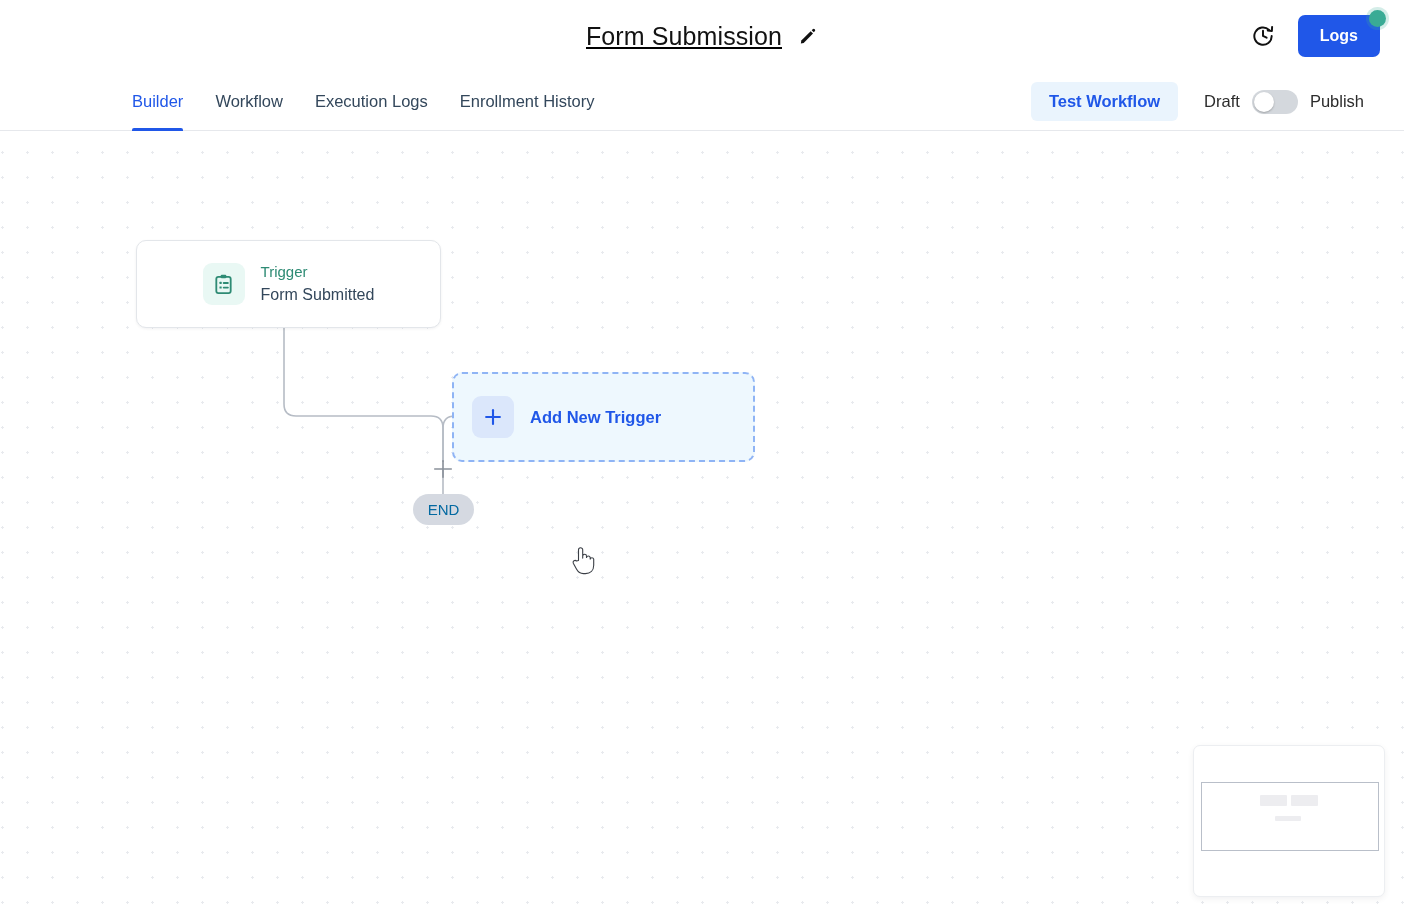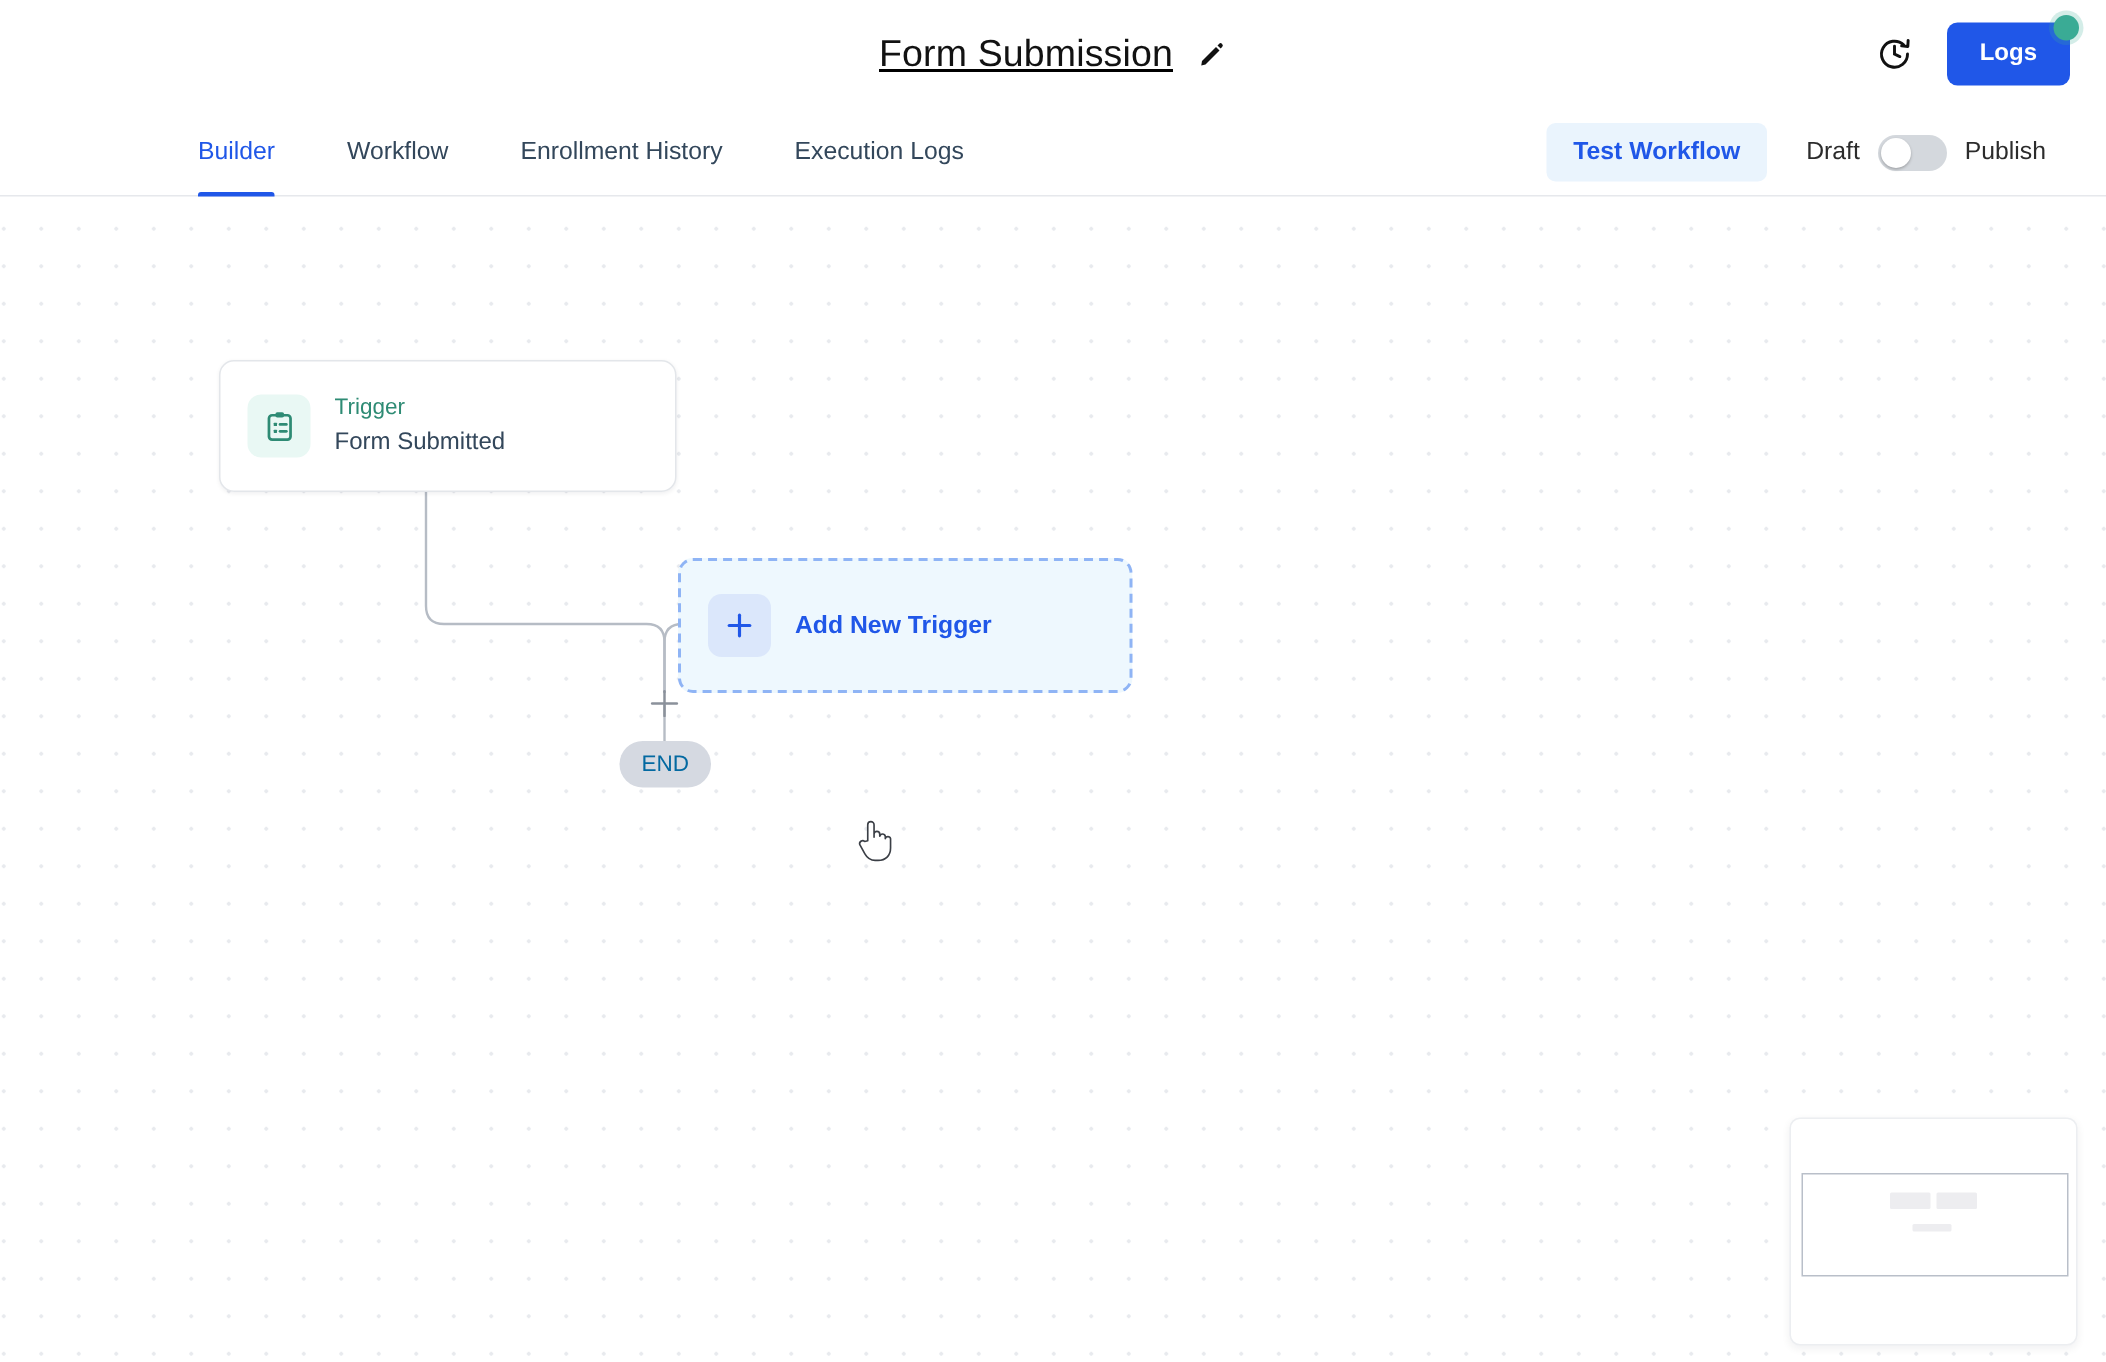--- a/index.html
+++ b/index.html
@@ -71,21 +71,21 @@
   
   .tabbar {
     position: relative;
     height: 59px;
     background: #ffffff;
     border-bottom: 1px solid #e6e8ec;
     display: flex;
     align-items: center;
     padding-left: 132px;
   }
-  .tabs { display: flex; align-items: center; gap: 48px; height: 59px; }
+  .tabs { display: flex; align-items: center; gap: 32px; height: 59px; }
   .tab {
     position: relative;
     font-size: 16.5px;
     color: #33475b;
     height: 59px;
     display: flex;
     align-items: center;
     cursor: pointer;
     white-space: nowrap;
   }
@@ -152,29 +152,30 @@
   .edges { position: absolute; left: 0; top: 0; width: 1404px; height: 776px; }
 
   .node {
     position: absolute;
     display: flex;
     align-items: center;
   }
 
   
   .trigger-card {
-    left: 146px; top: 108px;
+    left: 136px; top: 108px;
     width: 305px; height: 88px;
     background: #ffffff;
     border: 1px solid #e3e6ea;
     border-radius: 10px;
     box-shadow: 0 1px 3px rgba(16,24,40,0.06);
     padding: 0 18px;
     gap: 16px;
     cursor: pointer;
+    justify-content: center;
   }
   .icon-tile {
     width: 42px; height: 42px;
     border-radius: 9px;
     background: #e9f8f4;
     display: flex;
     align-items: center;
     justify-content: center;
     flex: none;
   }
@@ -290,22 +291,22 @@
         <button class="save-button">Logs</button>
         <span class="save-badge"></span>
       </div>
     </div>
   </div>
 
   <div class="tabbar">
     <div class="tabs">
       <div class="tab active">Builder</div>
       <div class="tab">Workflow</div>
+      <div class="tab">Execution Logs</div>
       <div class="tab">Enrollment History</div>
-      <div class="tab">Execution Logs</div>
     </div>
     <div class="tabbar-right">
       <button class="test-workflow">Test Workflow</button>
       <div class="publish-group">
         <span class="pg-label">Draft</span>
         <button class="toggle">
           <span class="knob"></span>
         </button>
         <span class="pg-label">Publish</span>
       </div>

